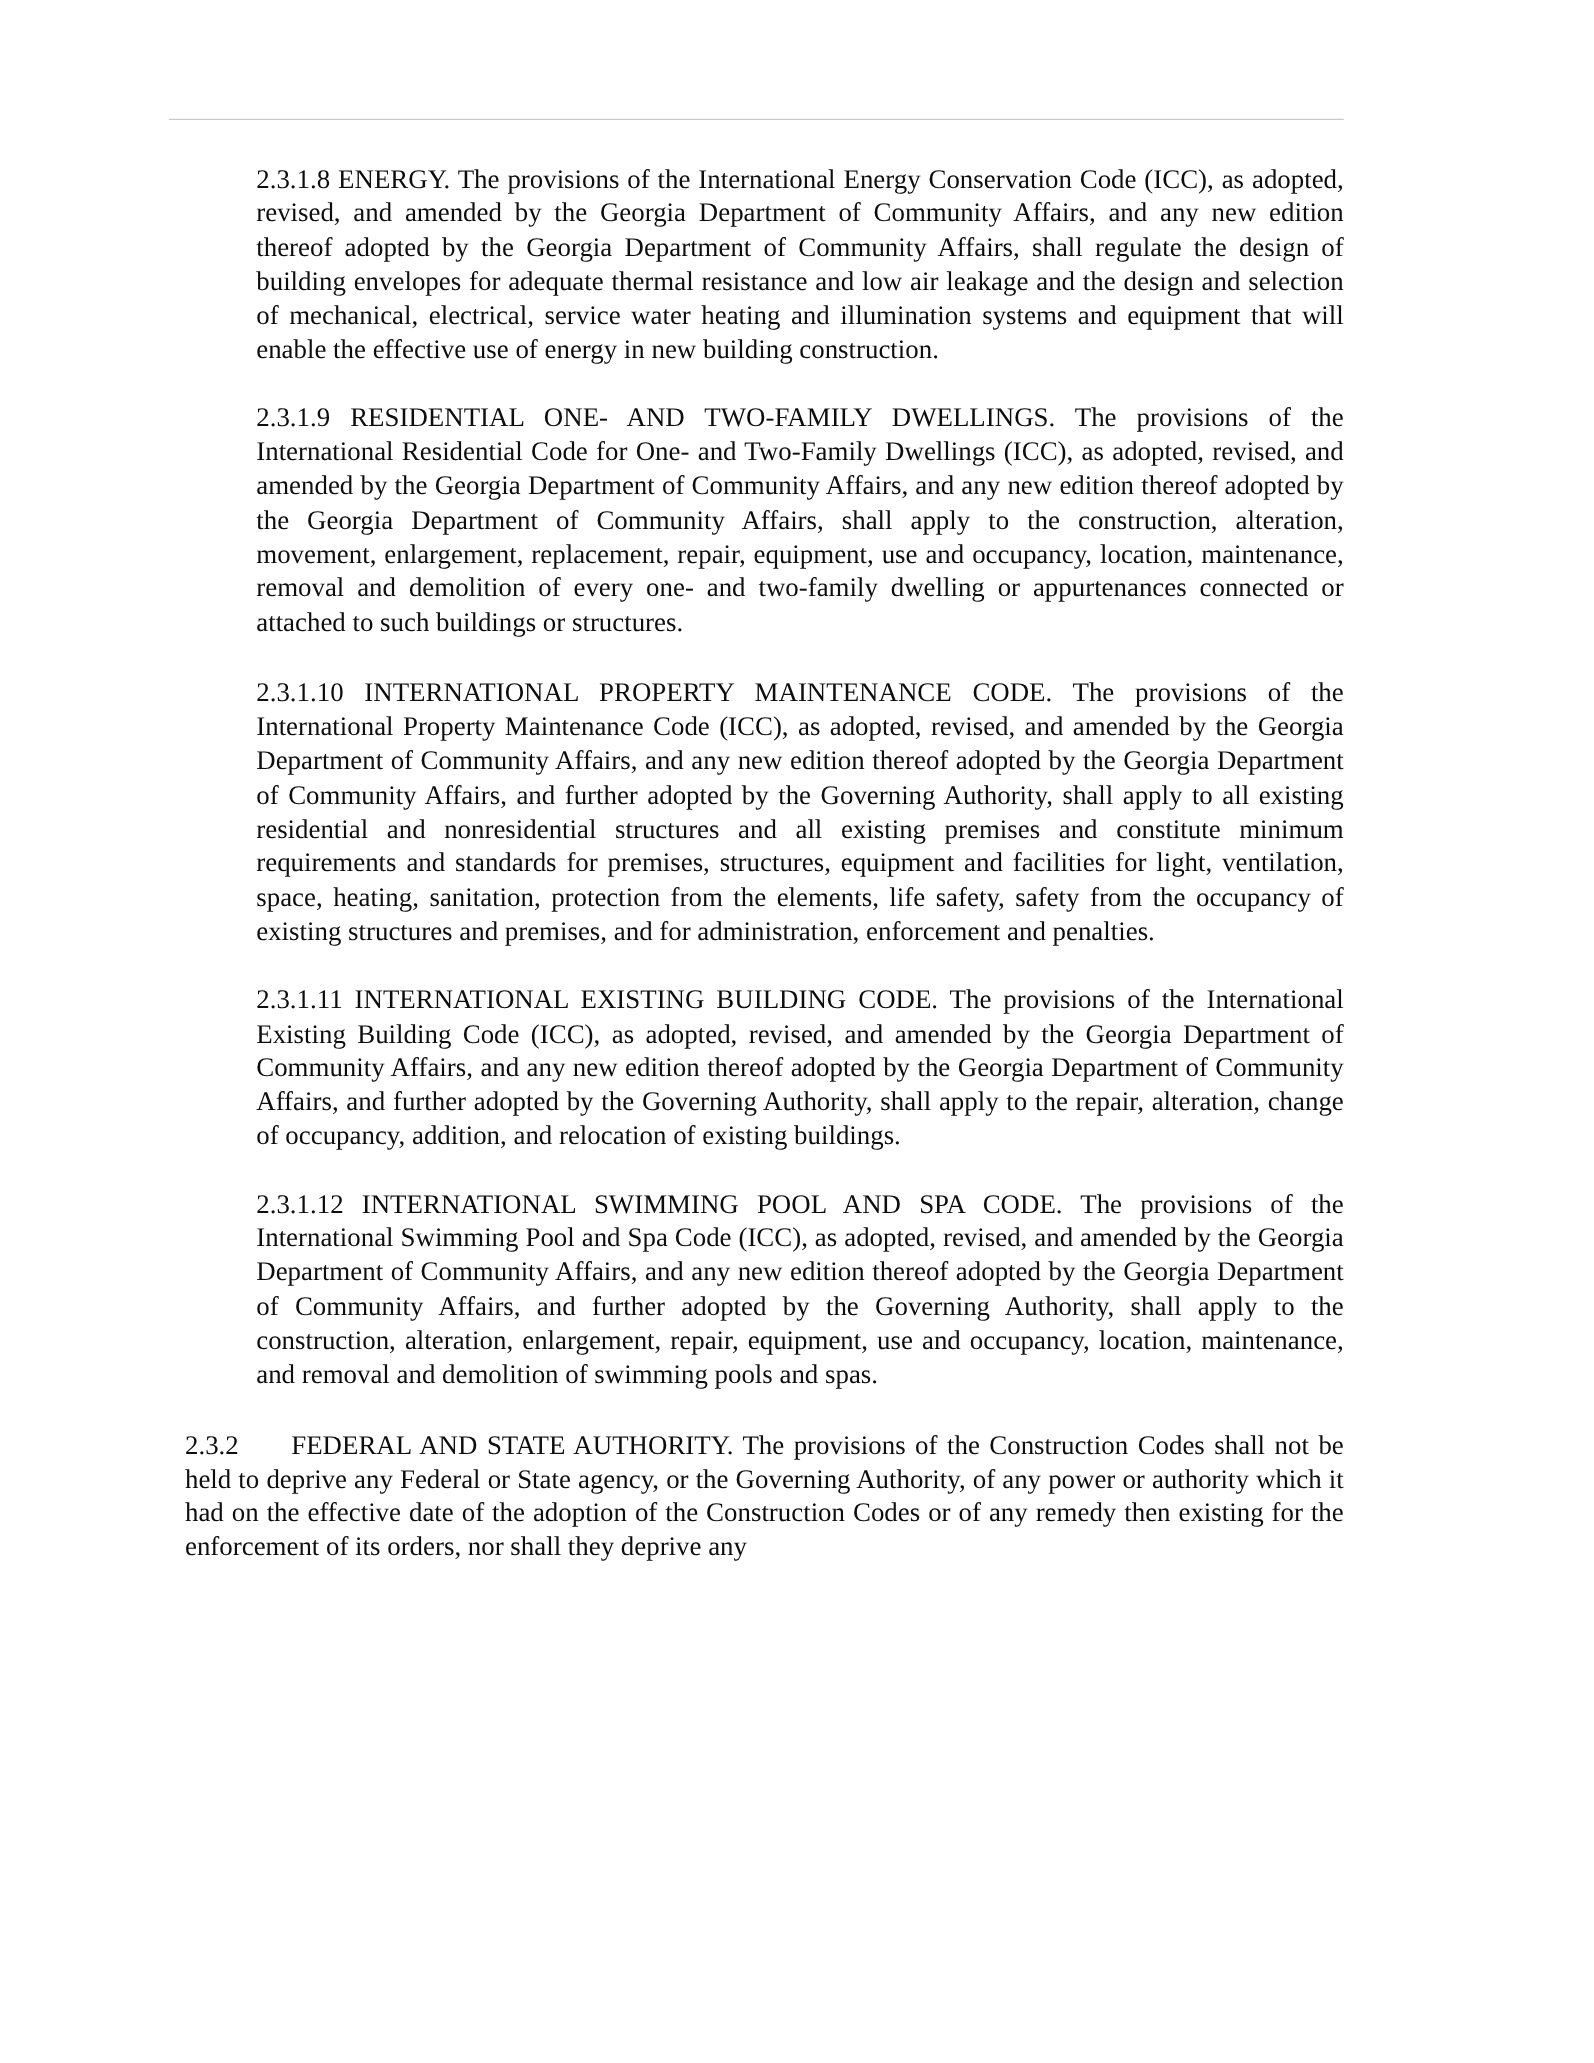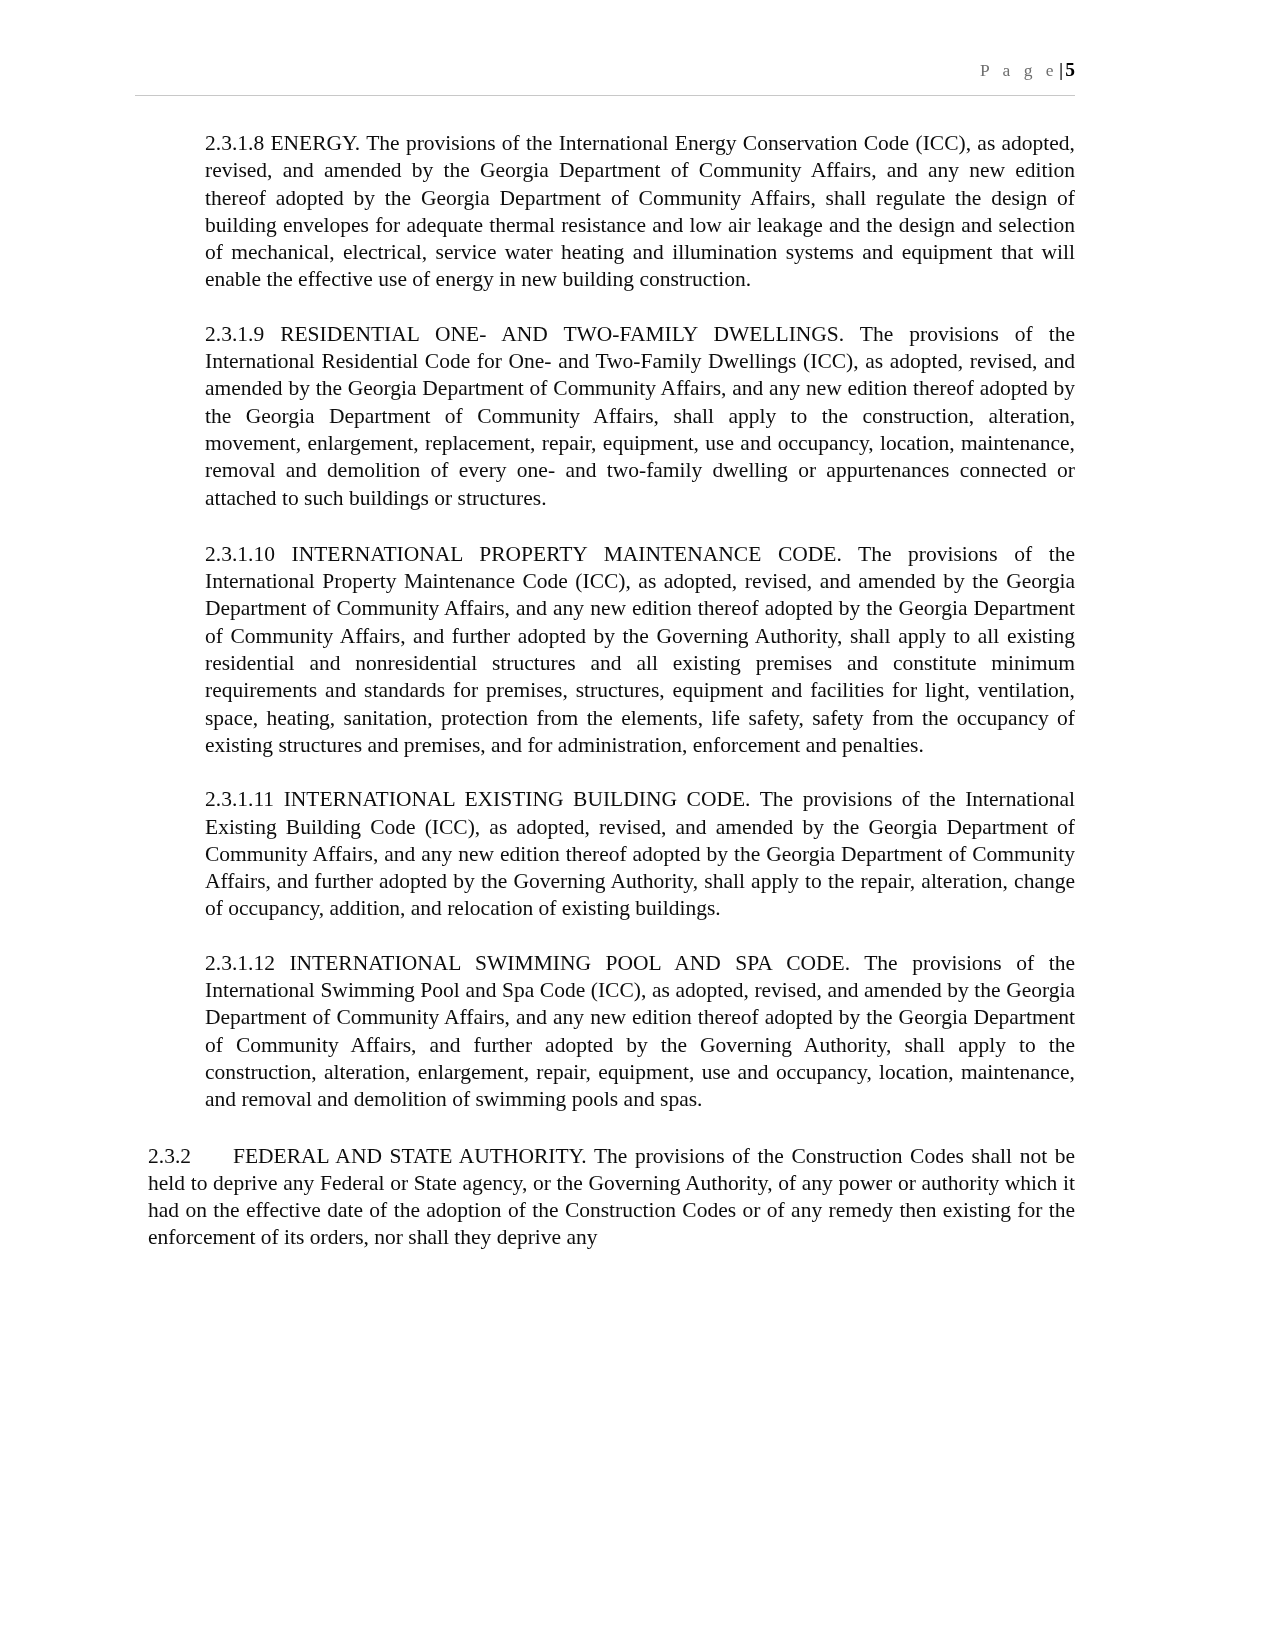--- a/index.html
+++ b/index.html
@@ -92,23 +92,20 @@
   .tabspace {
     display: inline-block;
     width: 42px;
   }
 </style>
 </head>
 <body>
 
 <div class="page">
 
-  <div class="page-header">
-    <span class="hdr-text"><span class="hdr-word">P a g e</span><span class="hdr-sep">|</span><span class="hdr-num">5</span></span>
-  </div>
 
   <div class="header-rule"></div>
 
   <div class="body-area">
 
     <p class="para indent">2.3.1.8 ENERGY. The provisions of the International Energy Conservation Code (ICC), as adopted, revised, and amended by the Georgia Department of Community Affairs, and any new edition thereof adopted by the Georgia Department of Community Affairs, shall regulate the design of building envelopes for adequate thermal resistance and low air leakage and the design and selection of mechanical, electrical, service water heating and illumination systems and equipment that will enable the effective use of energy in new building construction.</p>
 
     <div class="gap-lg"></div>
 
     <p class="para indent">2.3.1.9 RESIDENTIAL ONE- AND TWO-FAMILY DWELLINGS. The provisions of the International Residential Code for One- and Two-Family Dwellings (ICC), as adopted, revised, and amended by the Georgia Department of Community Affairs, and any new edition thereof adopted by the Georgia Department of Community Affairs, shall apply to the construction, alteration, movement, enlargement, replacement, repair, equipment, use and occupancy, location, maintenance, removal and demolition of every one- and two-family dwelling or appurtenances connected or attached to such buildings or structures.</p>

